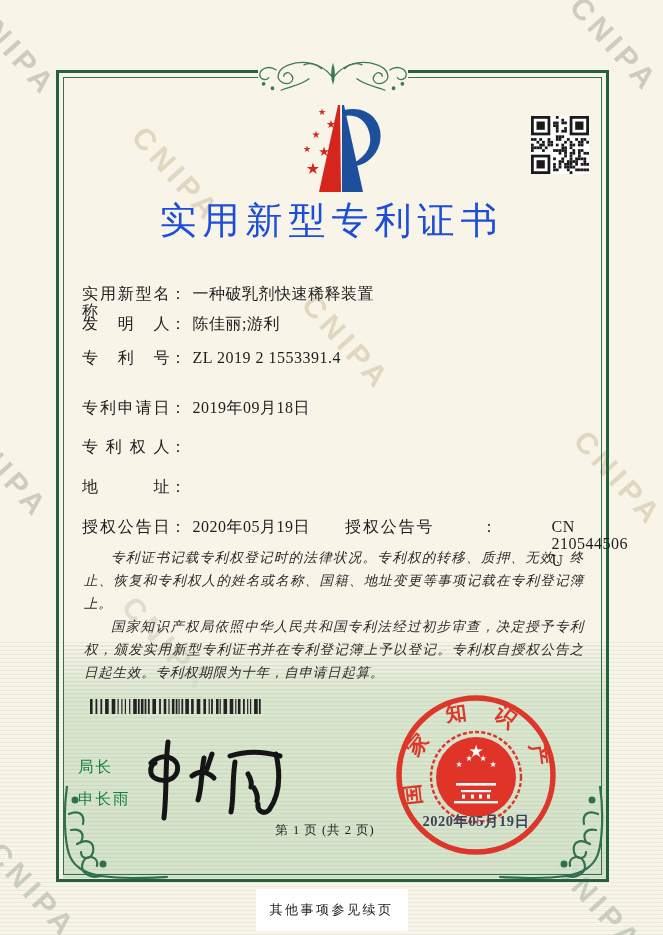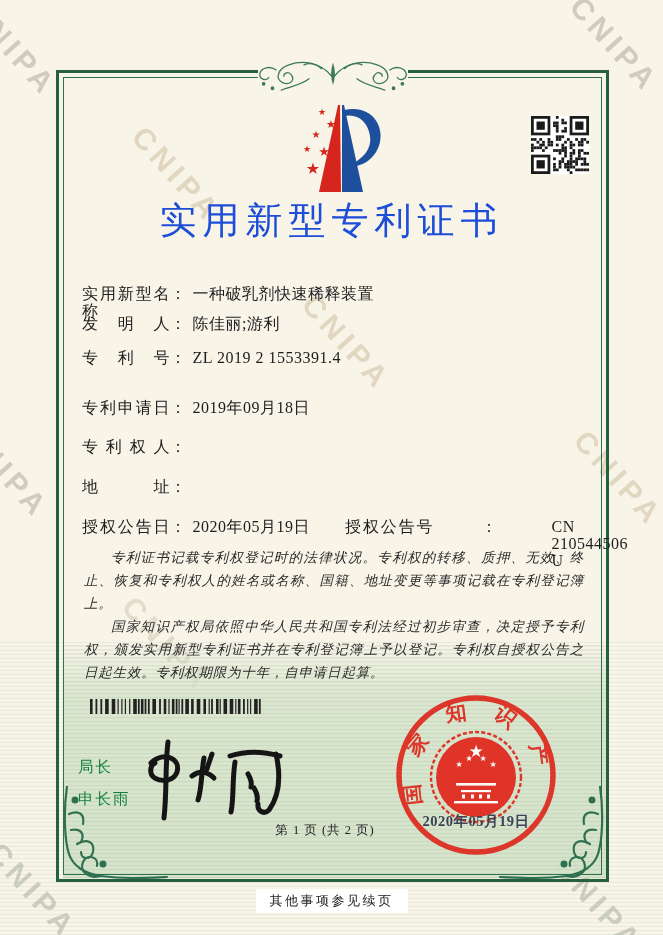--- a/index.html
+++ b/index.html
@@ -59,21 +59,21 @@
   .barcode{position:absolute;left:90px;top:699px;width:172px;height:15px;}
   .signer{position:absolute;left:64px;top:751px;font-family:"Liberation Sans","DejaVu Sans",sans-serif;
     font-size:15.5px;color:#15803d;letter-spacing:2px;line-height:32px;margin-left:14px;}
   .signature{position:absolute;left:138px;top:736px;width:160px;height:88px;}
   .seal{position:absolute;left:392px;top:691px;width:168px;height:168px;}
   .seal-date{position:absolute;left:390px;top:812px;width:172px;text-align:center;
     font-size:14.5px;font-weight:600;color:#3c4257;letter-spacing:0.5px;}
   .page-info{position:absolute;left:0;top:822px;width:650px;text-align:center;
     font-size:12.5px;color:#222;letter-spacing:1px;}
   .footer-note{position:absolute;left:50%;top:889px;transform:translateX(-50%);
-    background:#ffffff;padding:3px 14px;font-size:13px;color:#222;letter-spacing:2.5px;white-space:nowrap;}
+    background:#ffffff;padding:12px 14px;font-size:13px;color:#222;letter-spacing:2.5px;white-space:nowrap;}
 </style>
 </head>
 <body>
 
 <div class="page">
 
   <span class="wm wm-gray" style="left:-14px;top:-6px;">CNIPA</span>
   <span class="wm wm-gray" style="left:588px;top:-10px;">CNIPA</span>
   <span class="wm wm-tan" style="left:150px;top:120px;">CNIPA</span>
   <span class="wm wm-tan" style="left:320px;top:288px;">CNIPA</span>

